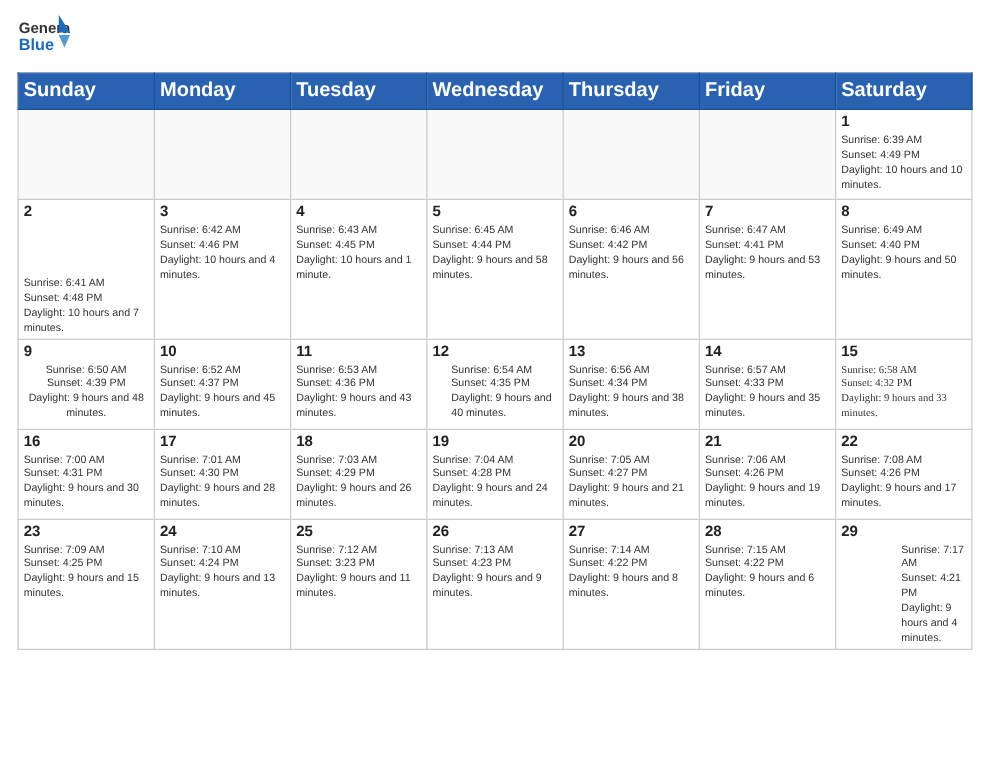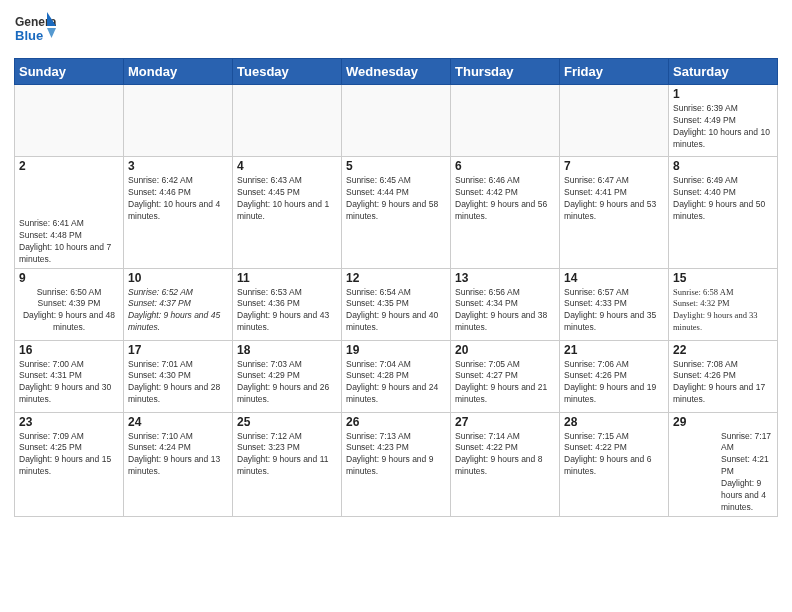--- a/index.html
+++ b/index.html
@@ -39,21 +39,21 @@
       color: #444;
     }
     .calendar {
       width: 100%;
       border-collapse: collapse;
       table-layout: fixed;
     }
     .calendar th {
       background-color: #2962b0;
       color: #fff;
-      font-size: 13px;
+      font-size: 16px;
       font-weight: bold;
       padding: 5px 4px;
       text-align: left;
       border: 1px solid #1a4f9a;
     }
     .calendar td {
       border: 1px solid #ccc;
       vertical-align: top;
       padding: 2px 4px;
       font-size: 9px;
@@ -171,33 +171,33 @@
         </tr>
         <tr>
           <td>
             <div class="day-number">9</div>
             <div class="day-info" style="white-space: pre-line; text-align: center;">Sunrise: 6:50 AM
 Sunset: 4:39 PM
 Daylight: 9 hours and 48 minutes.</div>
           </td>
           <td>
             <div class="day-number">10</div>
-            <div class="day-info" style="white-space: pre-line; font-style: italic;">Sunrise: 6:52 AM
+            <div class="day-info" style="white-space: pre-line;">Sunrise: 6:52 AM
 Sunset: 4:37 PM
 Daylight: 9 hours and 45 minutes.</div>
           </td>
           <td>
             <div class="day-number">11</div>
             <div class="day-info" style="white-space: pre-line;">Sunrise: 6:53 AM
 Sunset: 4:36 PM
 Daylight: 9 hours and 43 minutes.</div>
           </td>
           <td>
             <div class="day-number">12</div>
-            <div class="day-info" style="white-space: pre-line;">Sunrise: 6:54 AM
+            <div class="day-info" style="white-space: pre-line; margin-left: 15px;">Sunrise: 6:54 AM
 Sunset: 4:35 PM
 Daylight: 9 hours and 40 minutes.</div>
           </td>
           <td>
             <div class="day-number">13</div>
             <div class="day-info" style="white-space: pre-line;">Sunrise: 6:56 AM
 Sunset: 4:34 PM
 Daylight: 9 hours and 38 minutes.</div>
           </td>
           <td>

